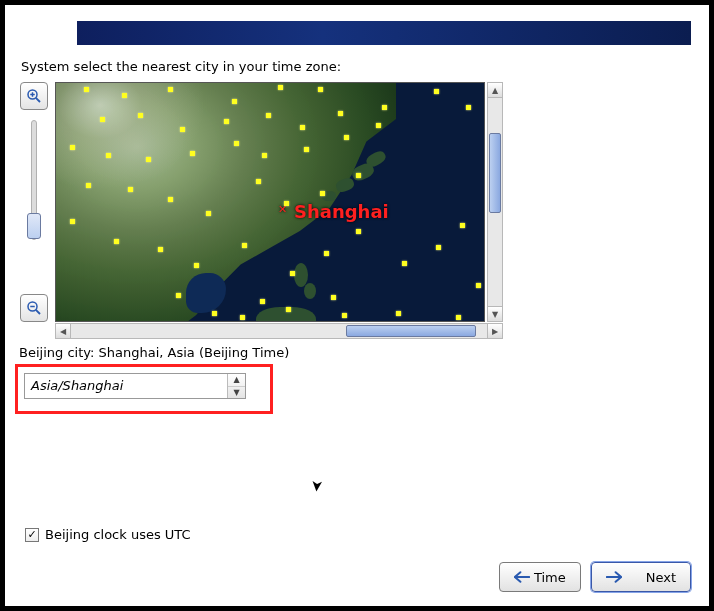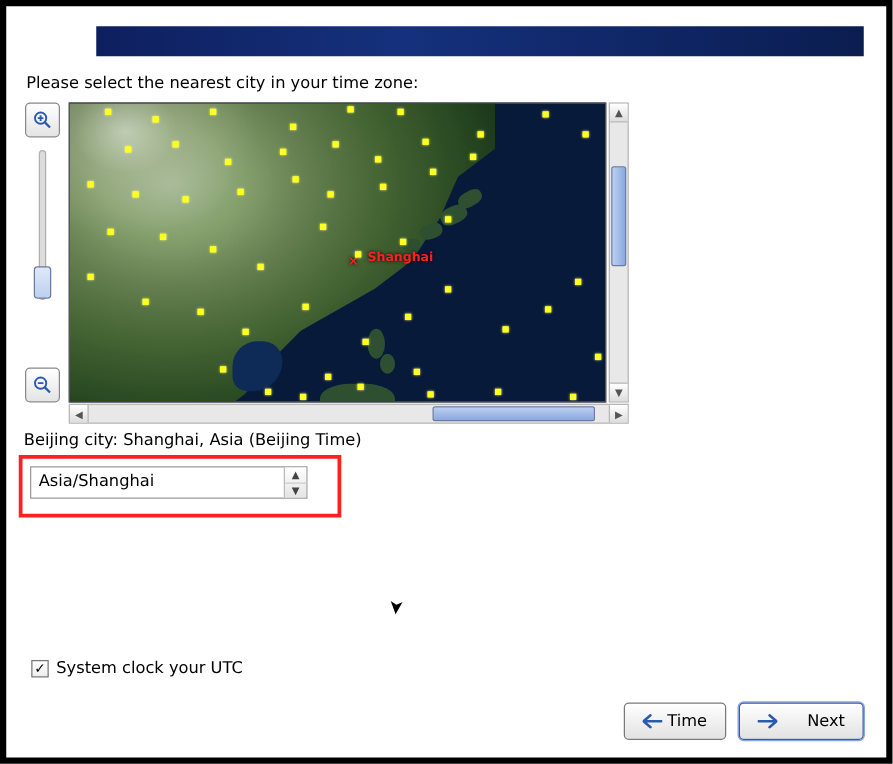--- a/index.html
+++ b/index.html
@@ -98,21 +98,21 @@
   .city-dot {
     position: absolute;
     width: 5px; height: 5px;
     background: #ffff20;
     box-shadow: 0 0 2px #ffff80;
   }
   .marker {
     position: absolute;
     left: 238px; top: 118px;
     color: #ff2020;
-    font-size: 10px;
+    font-size: 18px;
     font-weight: bold;
     text-shadow: 0 0 3px #000;
     text-align: right;
   }
   .marker::before {
     content: "✕";
     position: absolute;
     left: -16px; top: 2px;
     font-size: 11px;
   }
@@ -137,20 +137,21 @@
   .hscroll .arr { width:15px; height:100%; background:linear-gradient(#fff,#ddd); position:absolute; top:0; display:flex;align-items:center;justify-content:center; font-size:8px; color:#555;}
   .hscroll .arr.l{left:0; border-right:1px solid #b8b8b8;}
   .hscroll .arr.r{right:0; border-left:1px solid #b8b8b8;}
   .hscroll .thumb{ position:absolute; left:290px; top:1px; bottom:1px; width:130px; background:linear-gradient(#bcd0f0,#8aa8e0); border:1px solid #6a7aa0; border-radius:2px;}
   .selected-line { margin: 6px 0 4px 0; }
   .tz-hl {
     border: 3px solid #ff2020;
     padding: 6px 6px 12px 6px;
     width: 258px;
     margin-left: -4px;
+    font-style: italic;
   }
   .spinbox {
     display: flex;
     width: 222px;
     height: 26px;
     border: 1px solid #999;
     background: #fff;
   }
   .spinbox .val { flex:1; padding: 4px 6px; }
   .spinbox .btns { width:18px; border-left:1px solid #bbb; background:linear-gradient(#fff,#e4e4e4); display:flex; flex-direction:column;}
@@ -182,21 +183,21 @@
   .nav-btn.primary { border-color:#3a58a8; box-shadow: 0 0 0 1px #86a4e8; gap: 24px;}
   .nav-btn svg{ width:16px; height:12px; }
   .cursor { position:absolute; left:306px; top:472px; font-size:15px; pointer-events:none;}
 </style>
 </head>
 <body>
 
 <div class="header-banner"></div>
 
 <div class="content">
-  <div class="instr">Please select the nearest city in your time zone:</div>
+  <div class="instr">System select the nearest city in your time zone:</div>
 
   <div class="map-row">
     <div class="zoom-col">
       <div class="zoom-btn">
         <svg viewBox="0 0 24 24">
             <circle cx="10" cy="10" r="6" fill="none" stroke="#2a5ab0" stroke-width="2"></circle>
             <line x1="14.5" y1="14.5" x2="20" y2="20" stroke="#2a5ab0" stroke-width="2.5"></line>
             <line x1="7" y1="10" x2="13" y2="10" stroke="#2a5ab0" stroke-width="2"></line>
             <line x1="10" y1="7" x2="10" y2="13" stroke="#2a5ab0" stroke-width="2"></line>
           </svg>
@@ -305,21 +306,21 @@
       <div class="btns">
           <span>▲</span>
           <span>▼</span>
         </div>
     </div>
   </div>
 </div>
 
 <div class="utc-row">
   <div class="chk" id="utc-chk">✓</div>
-  <span>System clock your UTC</span>
+  <span>Beijing clock uses UTC</span>
 </div>
 
 <div class="footer">
   <div class="nav-btn">
     <svg viewBox="0 0 20 14">
         <path d="M8 1 L1 7 L8 13 M1 7 L19 7" fill="none" stroke="#2a5ab0" stroke-width="2.5" stroke-linecap="round" stroke-linejoin="round"></path>
       </svg>
     <span>Time</span>
   </div>
   <div class="nav-btn primary">

